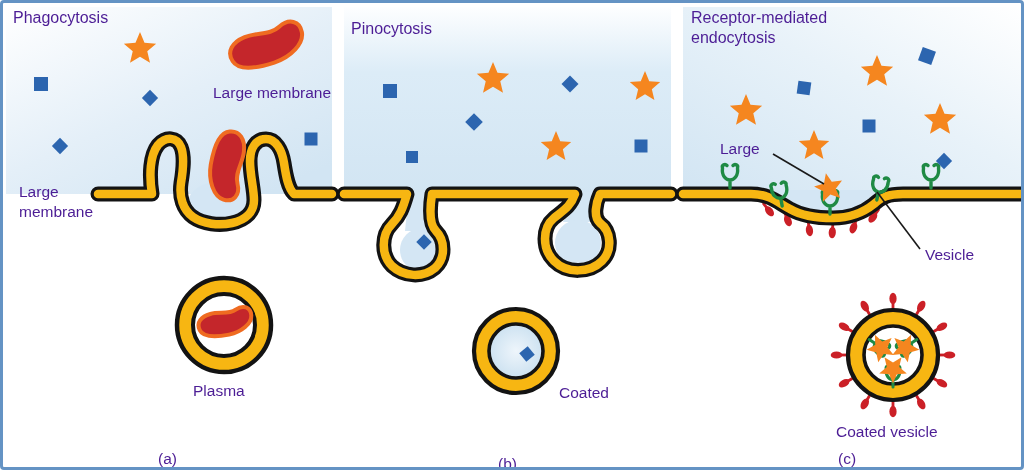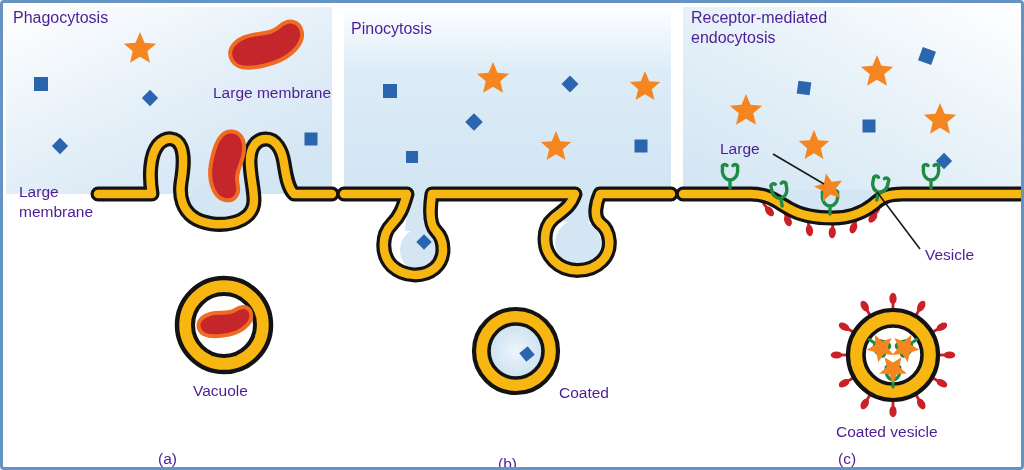--- a/index.html
+++ b/index.html
@@ -151,21 +151,21 @@
       <use href="#star" transform="translate(878,345) rotate(-25) scale(14.5)" class="star"></use>
       <use href="#star" transform="translate(902,345) rotate(25) scale(14.5)" class="star"></use>
       <use href="#star" transform="translate(890,366) rotate(180) scale(14.5)" class="star"></use>
     </g>
   </g>
 </svg>
 
 <div class="lbl title" style="left:10px;top:5px;">Phagocytosis</div>
 <div class="lbl" style="left:210px;top:80px;">Large membrane</div>
 <div class="lbl wrap" style="left:16px;top:179px;width:86px;">Large membrane</div>
-<div class="lbl" style="left:190px;top:378px;">Vacuole</div>
+<div class="lbl" style="left:190px;top:378px;">Plasma</div>
 <div class="lbl" style="left:155px;top:446px;">(a)</div>
 
 <div class="lbl title" style="left:348px;top:16px;">Pinocytosis</div>
 <div class="lbl" style="left:556px;top:380px;">Coated</div>
 <div class="lbl" style="left:495px;top:451px;">(b)</div>
 
 <div class="lbl title wrap" style="left:688px;top:5px;width:155px;">Receptor-mediated endocytosis</div>
 <div class="lbl" style="left:717px;top:136px;">Large</div>
 <div class="lbl" style="left:922px;top:242px;">Vesicle</div>
 <div class="lbl" style="left:833px;top:419px;text-align:center;">Coated vesicle</div>

